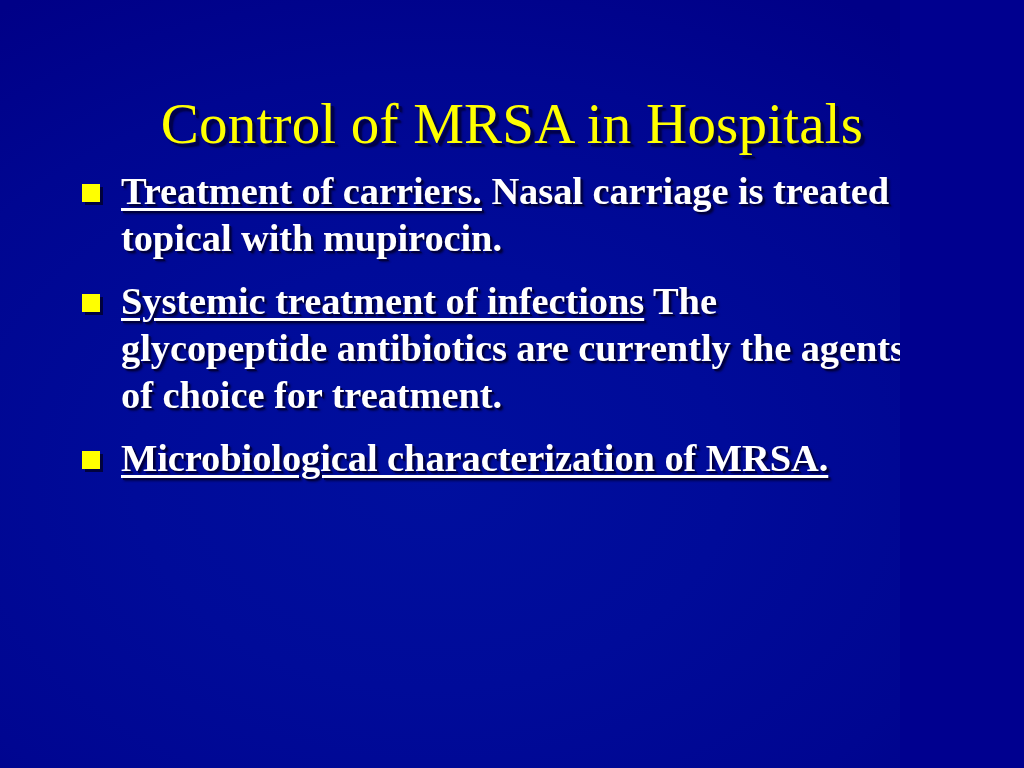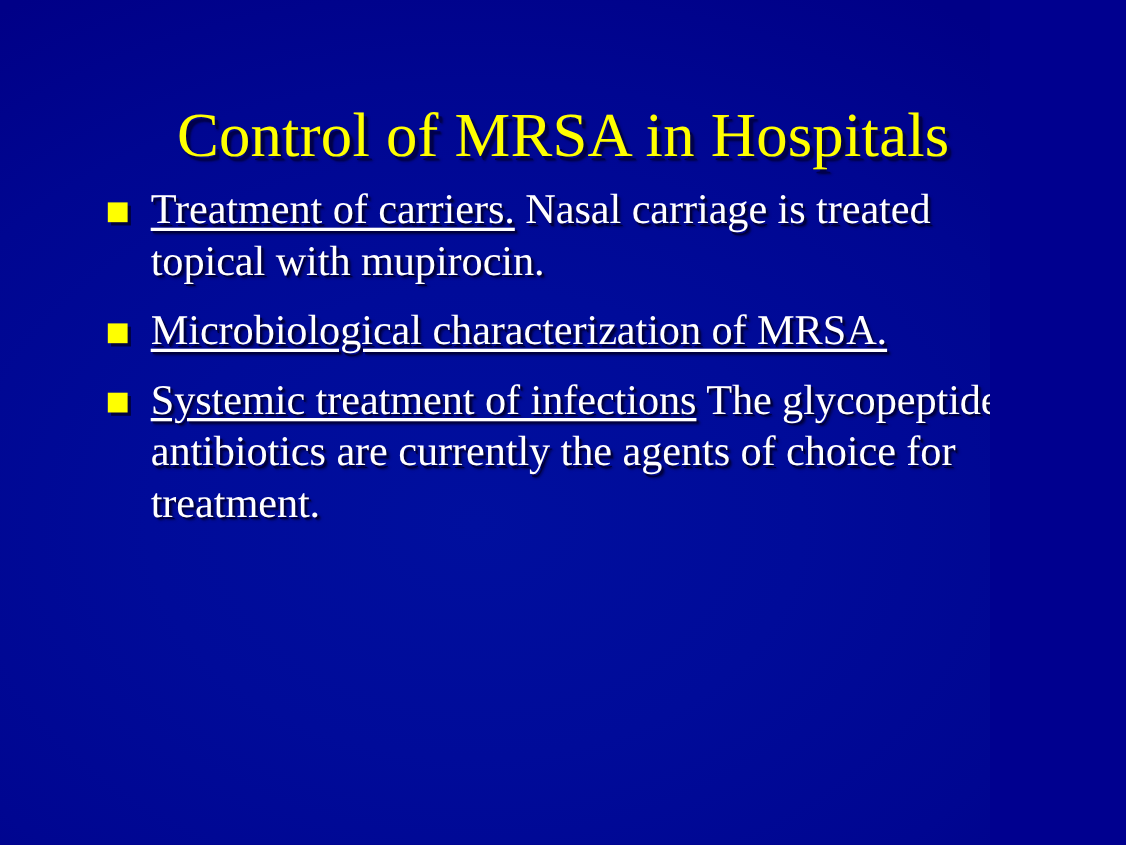--- a/index.html
+++ b/index.html
@@ -45,23 +45,24 @@
     letter-spacing: 0.2px;
     white-space: nowrap;
     text-shadow:
       3px 3px 0 #00004d,
       4px 4px 2px rgba(0, 0, 40, 0.75);
   }
 
   
   .body-block {
     position: absolute;
-    left: 96px;
+    left: 80px;
     top: 168px;
     width: 880px;
+    font-weight: bold;
   }
   .bullet-row {
     position: relative;
     display: block;
     padding-left: 41px;
     margin-bottom: 14px;
   }
   .bullet-marker {
     position: absolute;
     left: 2px;
@@ -101,24 +102,24 @@
     <h1 class="slide-title">Control of MRSA in Hospitals</h1>
   </div>
 
   <div class="body-block">
 
     <div class="bullet-row b1">
       <span class="bullet-marker"></span>
       <span class="bullet-text"><span class="u">Treatment of carriers.</span><span> Nasal carriage is treated topical with mupirocin.</span></span>
     </div>
 
+    <div class="bullet-row b2">
+      <span class="bullet-marker"></span>
+      <span class="bullet-text"><span class="u">Systemic treatment of infections</span><span> The glycopeptide antibiotics are currently the agents of choice for treatment.</span></span>
+    </div>
+
     <div class="bullet-row b3">
       <span class="bullet-marker"></span>
       <span class="bullet-text"><span class="u">Microbiological characterization of MRSA.</span><span></span></span>
-    </div>
-
-    <div class="bullet-row b2">
-      <span class="bullet-marker"></span>
-      <span class="bullet-text"><span class="u">Systemic treatment of infections</span><span> The glycopeptide antibiotics are currently the agents of choice for treatment.</span></span>
     </div>
 
   </div>
 </div>
 
 </body></html>

